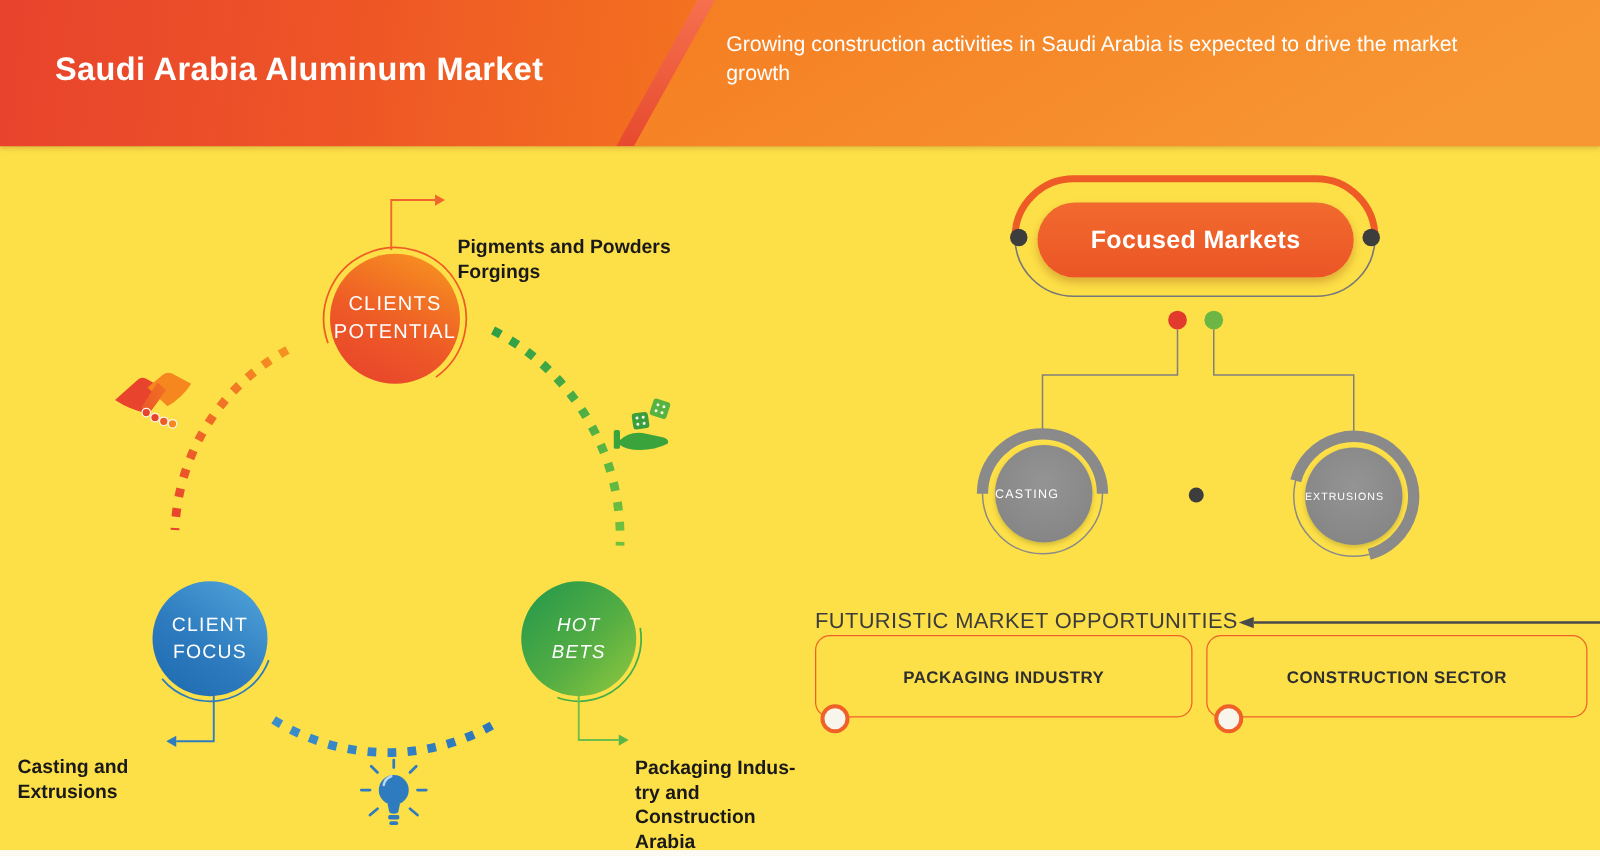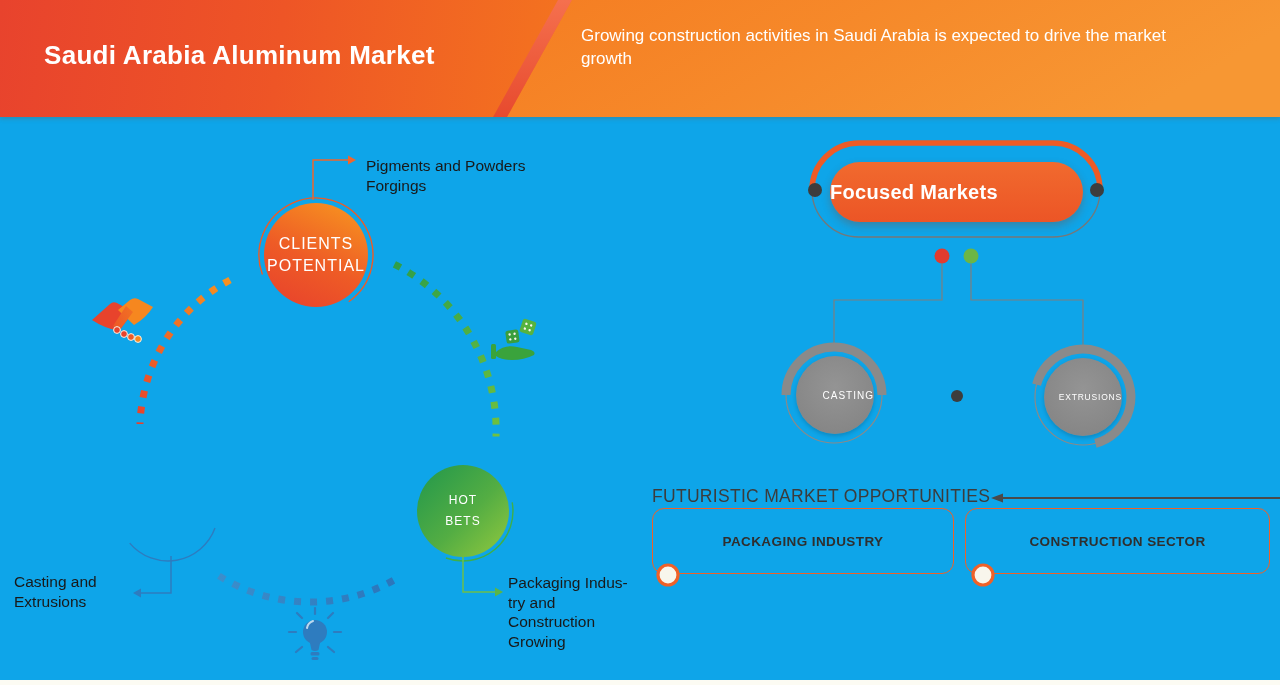--- a/index.html
+++ b/index.html
@@ -1,49 +1,49 @@
 <!DOCTYPE html>
 <html><head>
 <meta charset="utf-8">
 <style>
   html,body{margin:0;padding:0;}
-  .page{position:relative;width:1280px;height:685px;background:#0ea5e9;overflow:hidden;
+  .page{position:relative;width:1280px;height:685px;background:#fde047;overflow:hidden;
         font-family:"Liberation Sans",sans-serif;}
   
   .header{position:absolute;left:0;top:0;width:1280px;height:117px;
           background:linear-gradient(97deg,#e8432d 0%,#ee5526 22%,#f4741f 45%,#f68b1f 60%,#f68a28 100%);
           box-shadow:0 2px 4px rgba(120,80,40,.25);}
   .header svg{position:absolute;left:0;top:0;}
   .hdr-title{position:absolute;left:44px;top:40px;font-size:26px;font-weight:bold;color:#ffffff;
              letter-spacing:.3px;z-index:2;white-space:nowrap;}
   .hdr-sub{position:absolute;left:581px;top:24px;width:640px;font-size:17px;line-height:23px;
            color:#fff;z-index:2;}
   .diagram-svg{position:absolute;left:0;top:0;z-index:0;pointer-events:none;}
   .overlay-svg{position:absolute;left:0;top:0;z-index:5;pointer-events:none;}
   
   .node{position:absolute;border-radius:50%;display:flex;flex-direction:column;align-items:center;
         justify-content:center;color:#fff;text-align:center;z-index:2;}
   .node .ln{letter-spacing:1px;}
   .node-orange{left:264px;top:203px;width:104px;height:104px;font-size:16px;line-height:22px;
         background:linear-gradient(205deg,#f79320 5%,#ee5b26 55%,#e8432c 95%);}
   .node-blue{left:122px;top:465px;width:92px;height:92px;font-size:15.5px;line-height:21px;
         background:linear-gradient(215deg,#4fa3d9 5%,#2e7cbf 55%,#1f6bb0 95%);}
-  .node-green{left:417px;top:465px;width:92px;height:92px;font-size:12px;line-height:21px;
-        background:linear-gradient(135deg,#2a9b4a 10%,#53ad43 55%,#8cc63f 95%);}
-  
-  .callout{position:absolute;color:#191919;font-size:15.5px;font-weight:400;line-height:20px;z-index:2;}
+  .node-green{left:417px;top:465px;width:92px;height:92px;font-size:15px;line-height:21px;
+        background:linear-gradient(135deg,#2a9b4a 10%,#53ad43 55%,#8cc63f 95%);font-style:italic;}
+  
+  .callout{position:absolute;color:#191919;font-size:15.5px;font-weight:700;line-height:20px;z-index:2;margin-top:32px;}
   .callout-1{left:366px;top:156px;width:210px;}
   .callout-2{left:14px;top:572px;width:116px;}
   .callout-3{left:508px;top:573px;width:140px;line-height:19.5px;}
   
   .pill{position:absolute;left:830px;top:162px;width:253px;height:60px;border-radius:30px;
         background:linear-gradient(180deg,#f16a2e,#ec5526);display:flex;align-items:center;
-        justify-content:flex-start;color:#fff;font-size:20px;font-weight:bold;letter-spacing:.3px;
+        justify-content:center;color:#fff;font-size:20px;font-weight:bold;letter-spacing:.3px;
         box-shadow:0 4px 8px rgba(150,60,20,.32);z-index:2;}
-  .gcircle{position:absolute;border-radius:50%;display:flex;align-items:center;justify-content:flex-end;
+  .gcircle{position:absolute;border-radius:50%;display:flex;align-items:center;justify-content:flex-start;
         color:#fff;background:radial-gradient(circle at 50% 40%,#949494,#868686 75%,#7d7d7d);
         box-shadow:0 2px 4px rgba(0,0,0,.18);z-index:2;text-align:center;}
   .gcircle-1{left:796px;top:356px;width:78px;height:78px;font-size:10px;letter-spacing:1px;}
   .gcircle-2{left:1044px;top:358px;width:78px;height:78px;font-size:8.5px;letter-spacing:.8px;}
   
   .opp-heading{position:absolute;left:652px;top:486px;font-size:17.5px;color:#3c3c3c;
         letter-spacing:.3px;z-index:2;white-space:nowrap;}
   .opp-box{position:absolute;top:508px;height:64px;border:1.4px solid #ef6128;border-radius:12px;
         display:flex;align-items:center;justify-content:center;color:#2f2f2f;font-size:13.5px;
         font-weight:600;letter-spacing:.4px;z-index:2;background:transparent;}
@@ -189,38 +189,42 @@
     <g>
       <line x1="1280" y1="498" x2="1003" y2="498" stroke="#4a4a4a" stroke-width="2"></line>
       <polygon points="1003,493.5 1003,502.5 991,498" fill="#4a4a4a"></polygon>
     </g>
   </svg>
 
   <div class="node node-orange">
     <div class="ln">CLIENTS</div>
     <div class="ln">POTENTIAL</div>
   </div>
+  <div class="node node-blue">
+    <div class="ln">CLIENT</div>
+    <div class="ln">FOCUS</div>
+  </div>
   <div class="node node-green">
     <div class="ln">HOT</div>
     <div class="ln">BETS</div>
   </div>
 
   <div class="callout callout-1">
     <div>Pigments and Powders</div>
     <div>Forgings</div>
   </div>
   <div class="callout callout-2">
     <div>Casting and</div>
     <div>Extrusions</div>
   </div>
   <div class="callout callout-3">
     <div>Packaging Indus-</div>
     <div>try and</div>
     <div>Construction</div>
-    <div>Growing</div>
+    <div>Arabia</div>
   </div>
 
   <div class="pill">
     <span>Focused Markets</span>
   </div>
   <div class="gcircle gcircle-1">
     <span>CASTING</span>
   </div>
   <div class="gcircle gcircle-2">
     <span>EXTRUSIONS</span>

